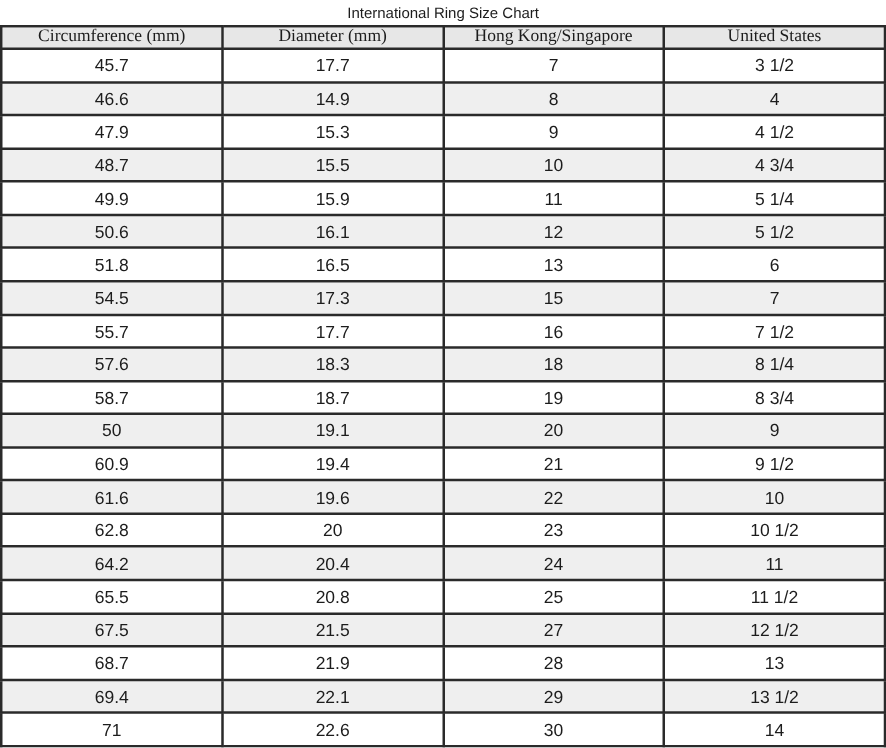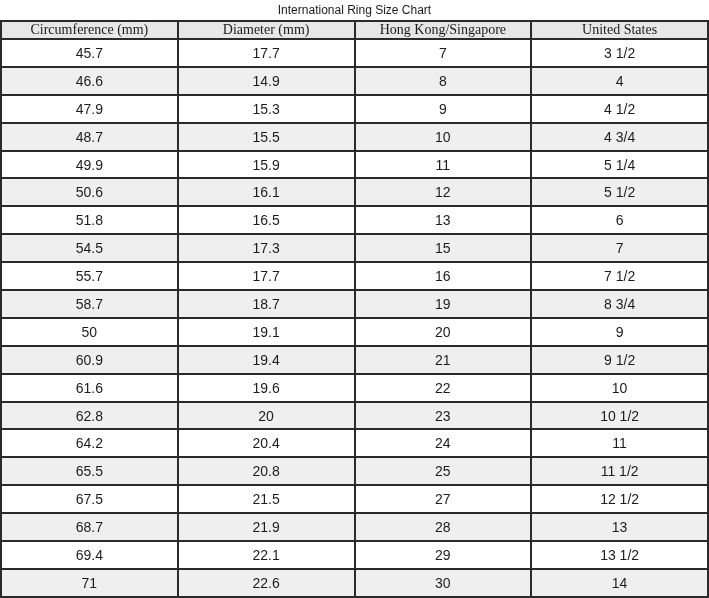--- a/index.html
+++ b/index.html
@@ -99,20 +99,26 @@
         <td>15</td>
         <td>7</td>
       </tr>
       <tr>
         <td>55.7</td>
         <td>17.7</td>
         <td>16</td>
         <td>7 1/2</td>
       </tr>
       <tr>
+        <td>57.6</td>
+        <td>18.3</td>
+        <td>18</td>
+        <td>8 1/4</td>
+      </tr>
+      <tr>
         <td>58.7</td>
         <td>18.7</td>
         <td>19</td>
         <td>8 3/4</td>
       </tr>
       <tr>
         <td>50</td>
         <td>19.1</td>
         <td>20</td>
         <td>9</td>

